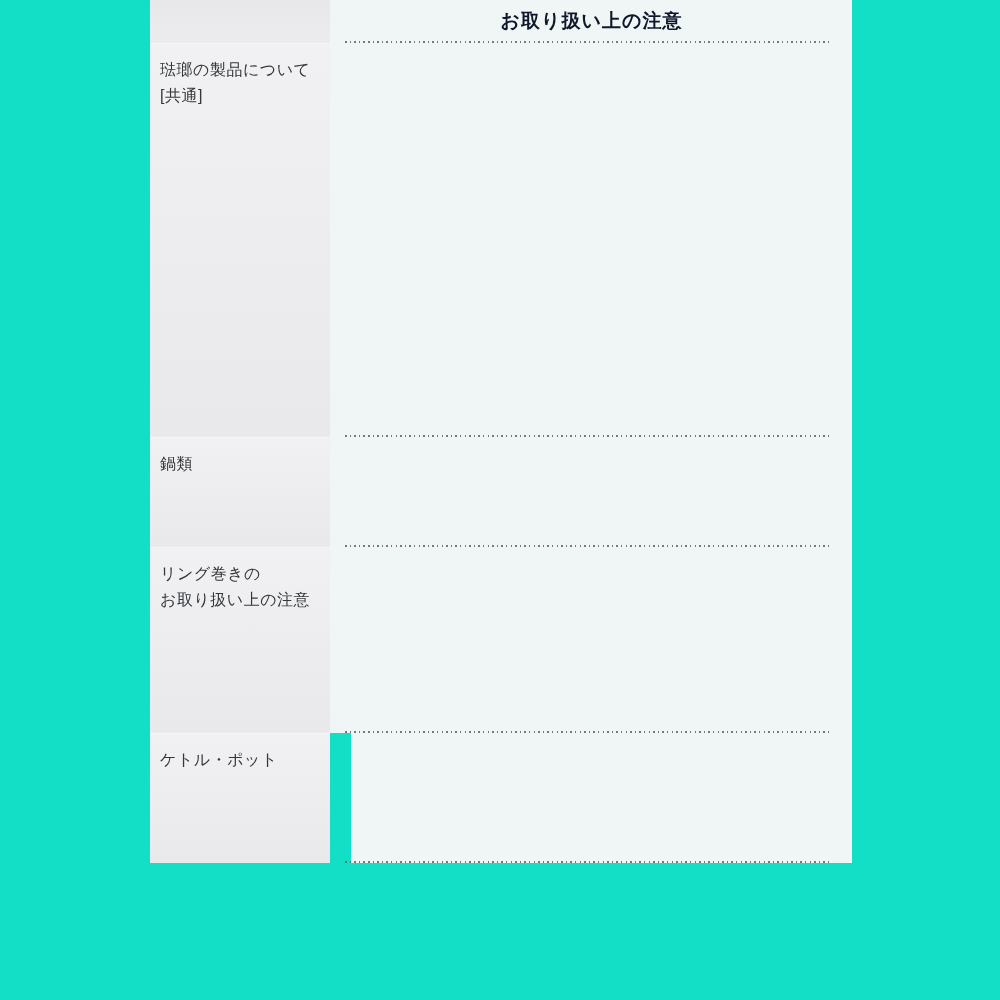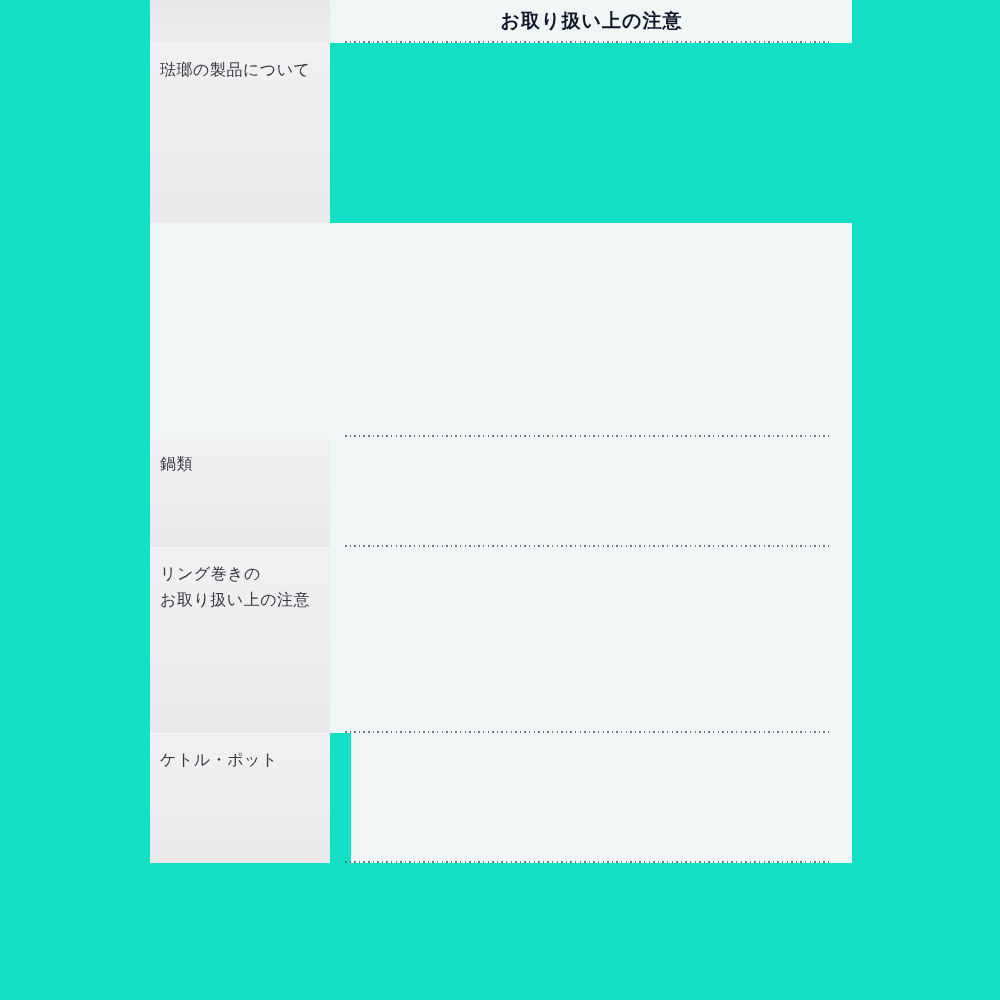--- a/index.html
+++ b/index.html
@@ -30,23 +30,24 @@
 
 <div class="doc">
   <div class="row title-row">
     <div class="lcell"></div>
     <div class="rcell">
       <div class="page-title">お取り扱い上の注意</div>
     </div>
     <div class="dots"></div>
   </div>
 
-<div class="row" style="min-height: 394px; flex-direction: column;">
+<div class="row" style="min-height: 394px;">
       <div class="lcell">
         <div class="heading">琺瑯の製品について</div>
+        <div class="heading">[共通]</div>
       </div>
       <div class="rcell" style="padding-top: 10px;"></div>
       <div class="dots"></div>
     </div>
     <div class="row" style="min-height: 110px;">
       <div class="lcell">
         <div class="heading">鍋類</div>
       </div>
       <div class="rcell" style="padding-top: 12px;"></div>
       <div class="dots"></div>

